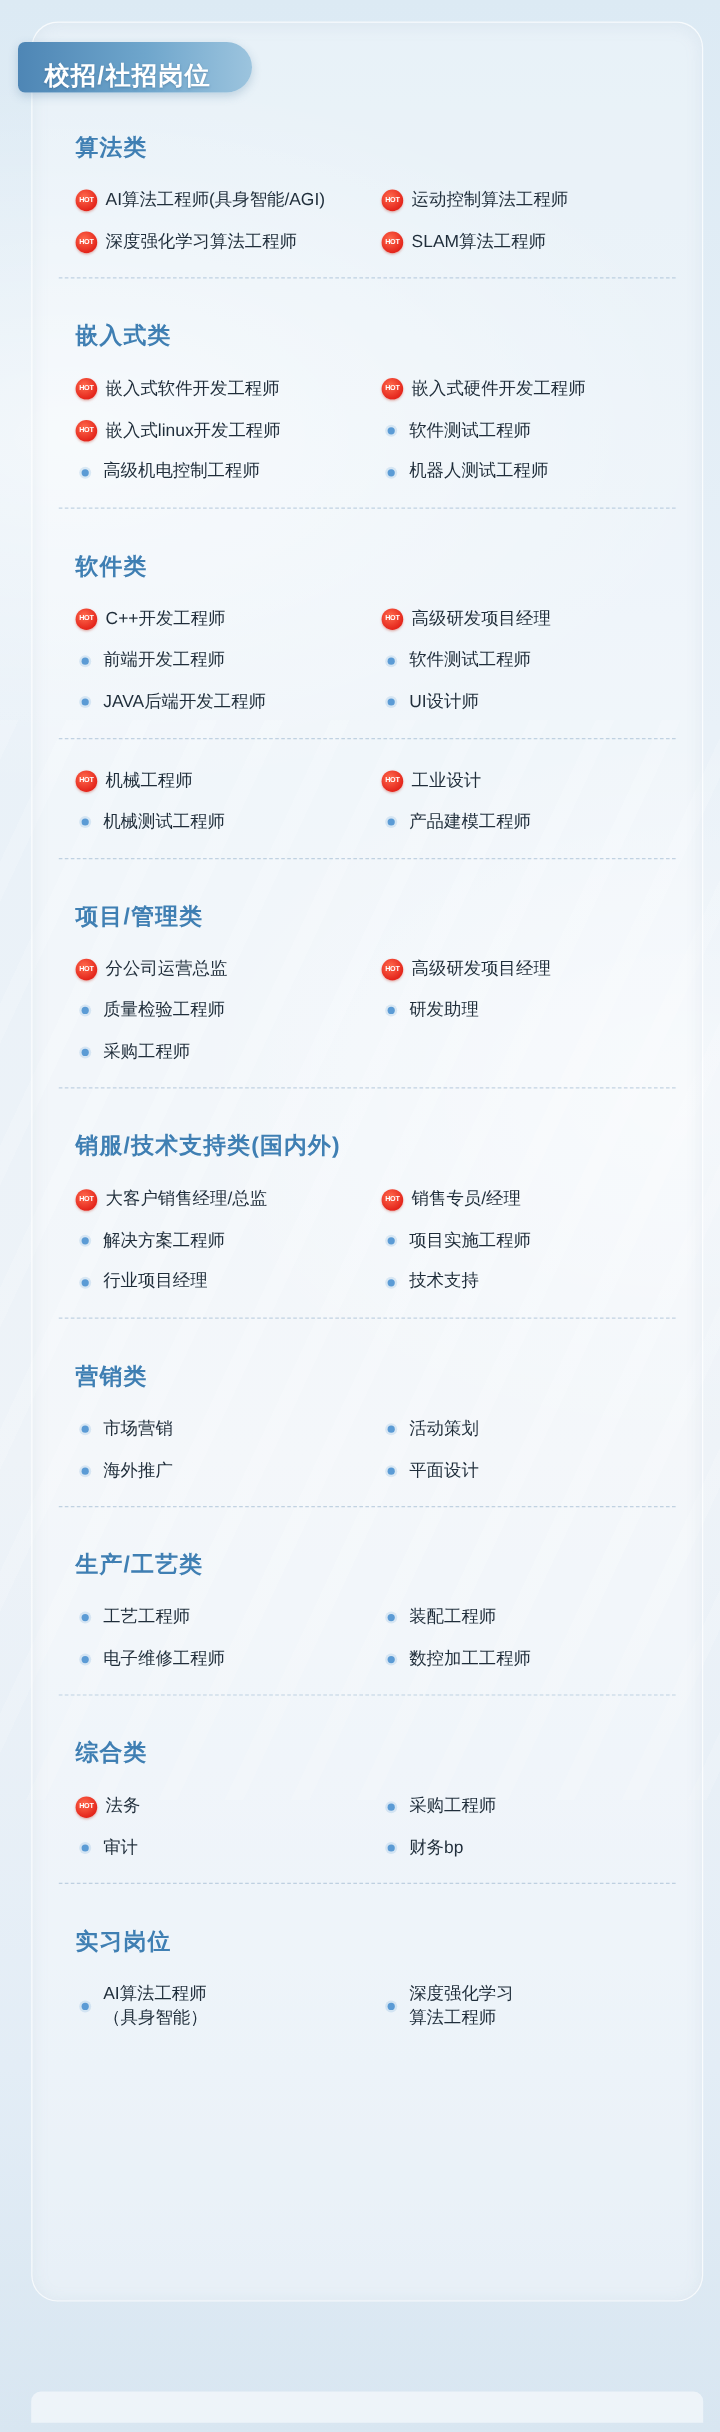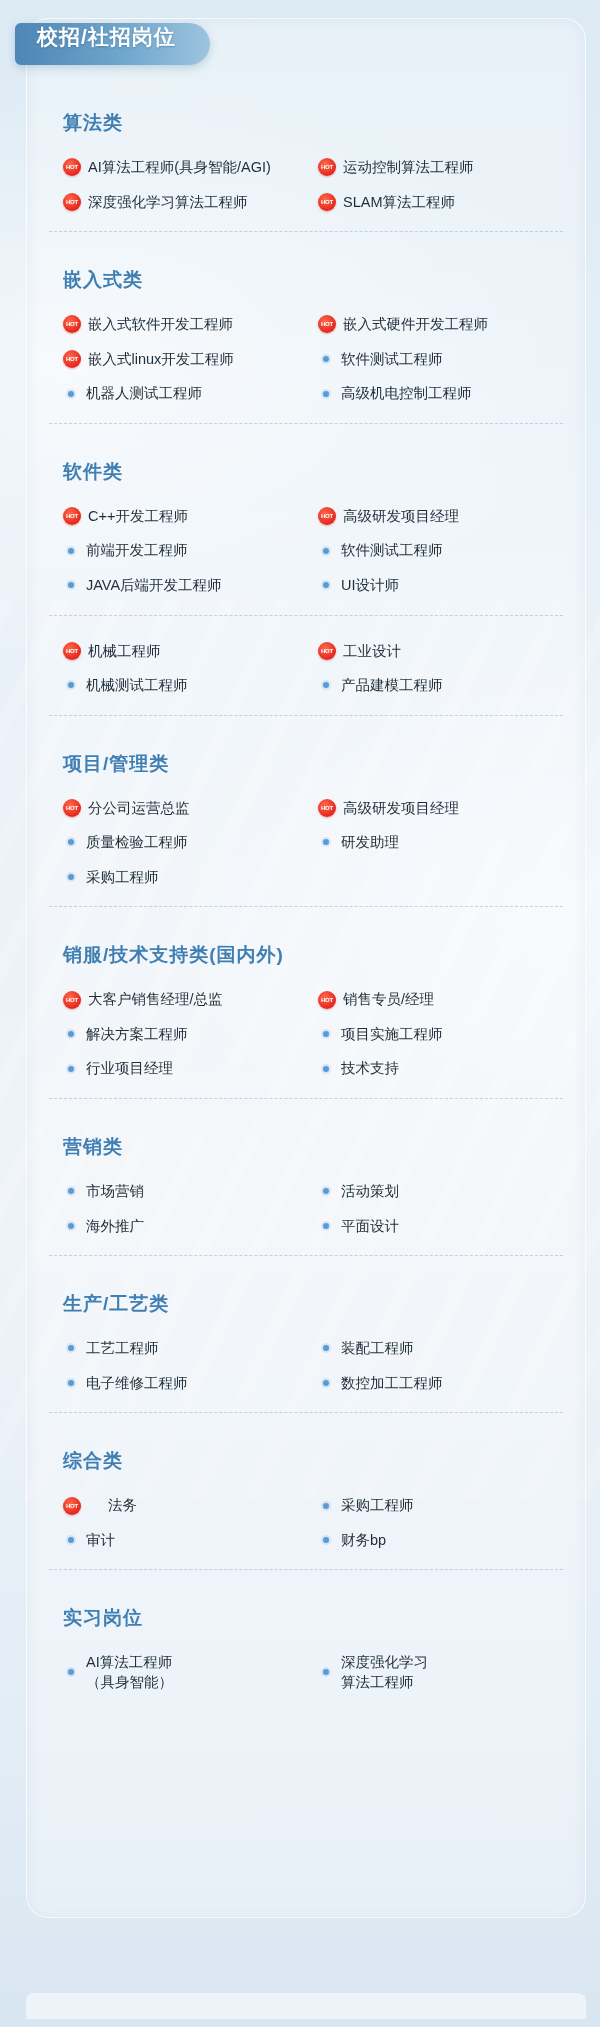--- a/index.html
+++ b/index.html
@@ -31,22 +31,22 @@
     background:rgba(255,255,255,.34);
     border-radius:22px 22px 22px 22px;
     border:1px solid rgba(255,255,255,.65);
     box-shadow:0 2px 14px rgba(120,150,180,.12) inset;
     padding:56px 16px 26px 16px;
     min-height:1900px;
     box-sizing:border-box;
   }
   .ribbon{
     position:absolute;
-    top:4px;left:-12px;
-    display:flex;align-items:flex-start;
+    top:16px;left:-12px;
+    display:flex;align-items:flex-end;
     height:42px;
     padding:0 34px 0 22px;
     background:linear-gradient(90deg,#4e86b5 0%,#6fa6cc 55%,#9cc4de 100%);
     border-radius:6px 22px 22px 6px;
     box-shadow:0 3px 8px rgba(60,110,150,.25);
   }
   .ribbon span{
     color:#fff;font-size:21px;font-weight:bold;letter-spacing:1px;
     text-shadow:0 1px 2px rgba(30,70,110,.35);
   }
@@ -157,30 +157,30 @@
                 </span>
               </span>
               <span class="label" style="white-space: pre-line;">软件测试工程师</span>
             </div>
             <div class="item">
               <span class="mark">
                 <span class="dot">
                   <i></i>
                 </span>
               </span>
+              <span class="label" style="white-space: pre-line;">高级机电控制工程师</span>
+            </div>
+            <div class="item">
+              <span class="mark">
+                <span class="dot">
+                  <i></i>
+                </span>
+              </span>
               <span class="label" style="white-space: pre-line;">机器人测试工程师</span>
             </div>
-            <div class="item">
-              <span class="mark">
-                <span class="dot">
-                  <i></i>
-                </span>
-              </span>
-              <span class="label" style="white-space: pre-line;">高级机电控制工程师</span>
-            </div>
           </div>
         </div>
         <div class="section">
           <div class="sec-title">软件类</div>
           <div class="grid">
             <div class="item">
               <span class="mark">
                 <span class="hot"></span>
               </span>
               <span class="label" style="white-space: pre-line;">C++开发工程师</span>
@@ -421,21 +421,21 @@
             </div>
           </div>
         </div>
         <div class="section">
           <div class="sec-title">综合类</div>
           <div class="grid">
             <div class="item">
               <span class="mark">
                 <span class="hot"></span>
               </span>
-              <span class="label" style="white-space: pre-line; margin-left: 20px;">法务</span>
+              <span class="label" style="white-space: pre-line;">法务</span>
             </div>
             <div class="item">
               <span class="mark">
                 <span class="dot">
                   <i></i>
                 </span>
               </span>
               <span class="label" style="white-space: pre-line;">采购工程师</span>
             </div>
             <div class="item">

